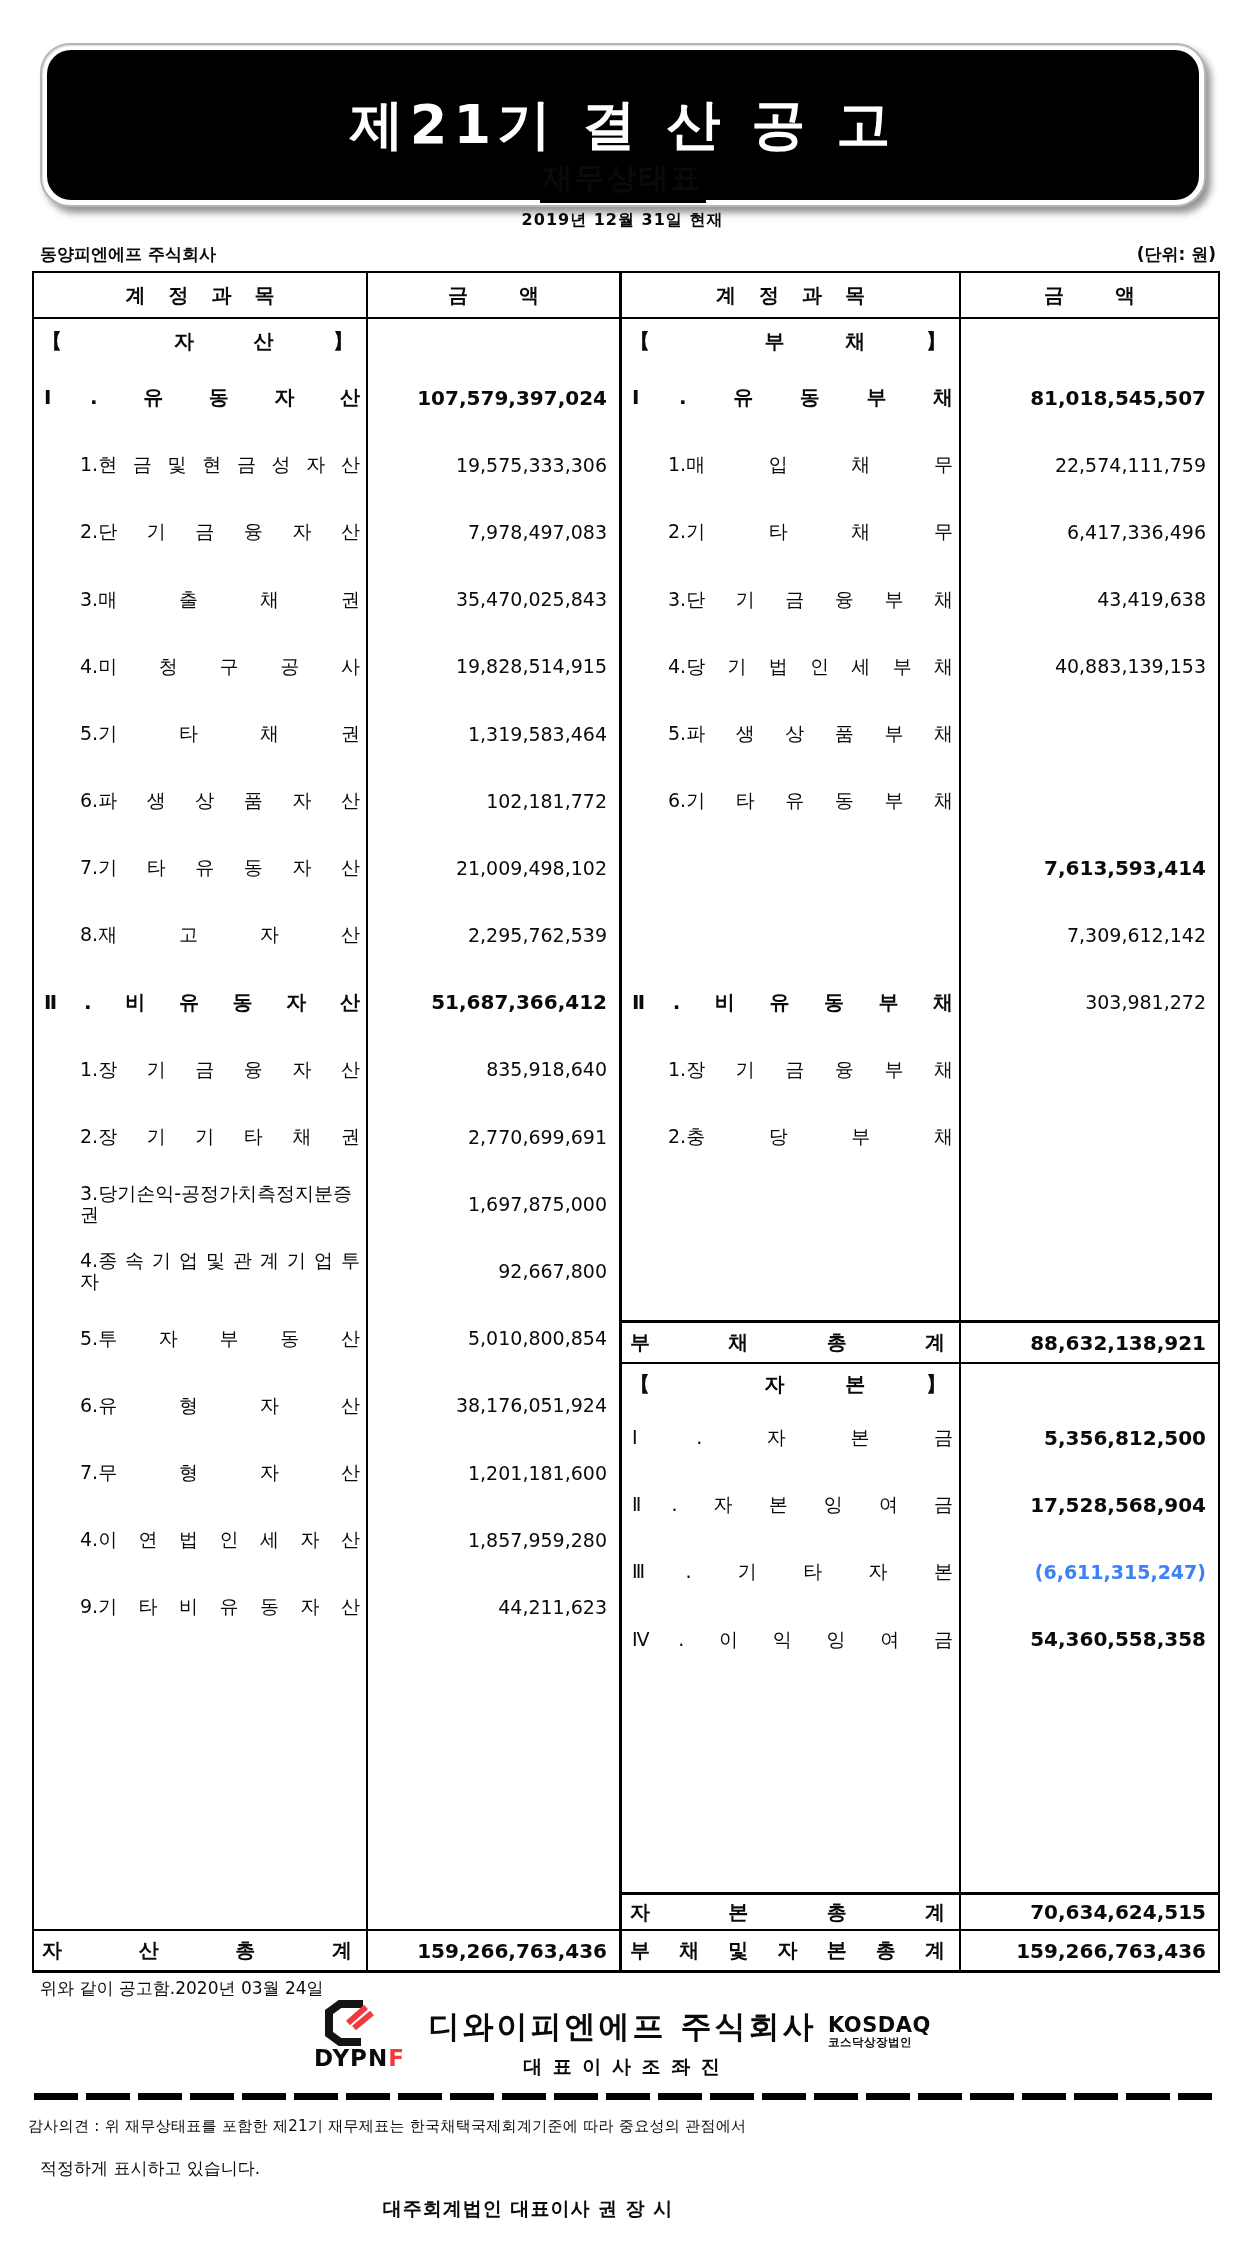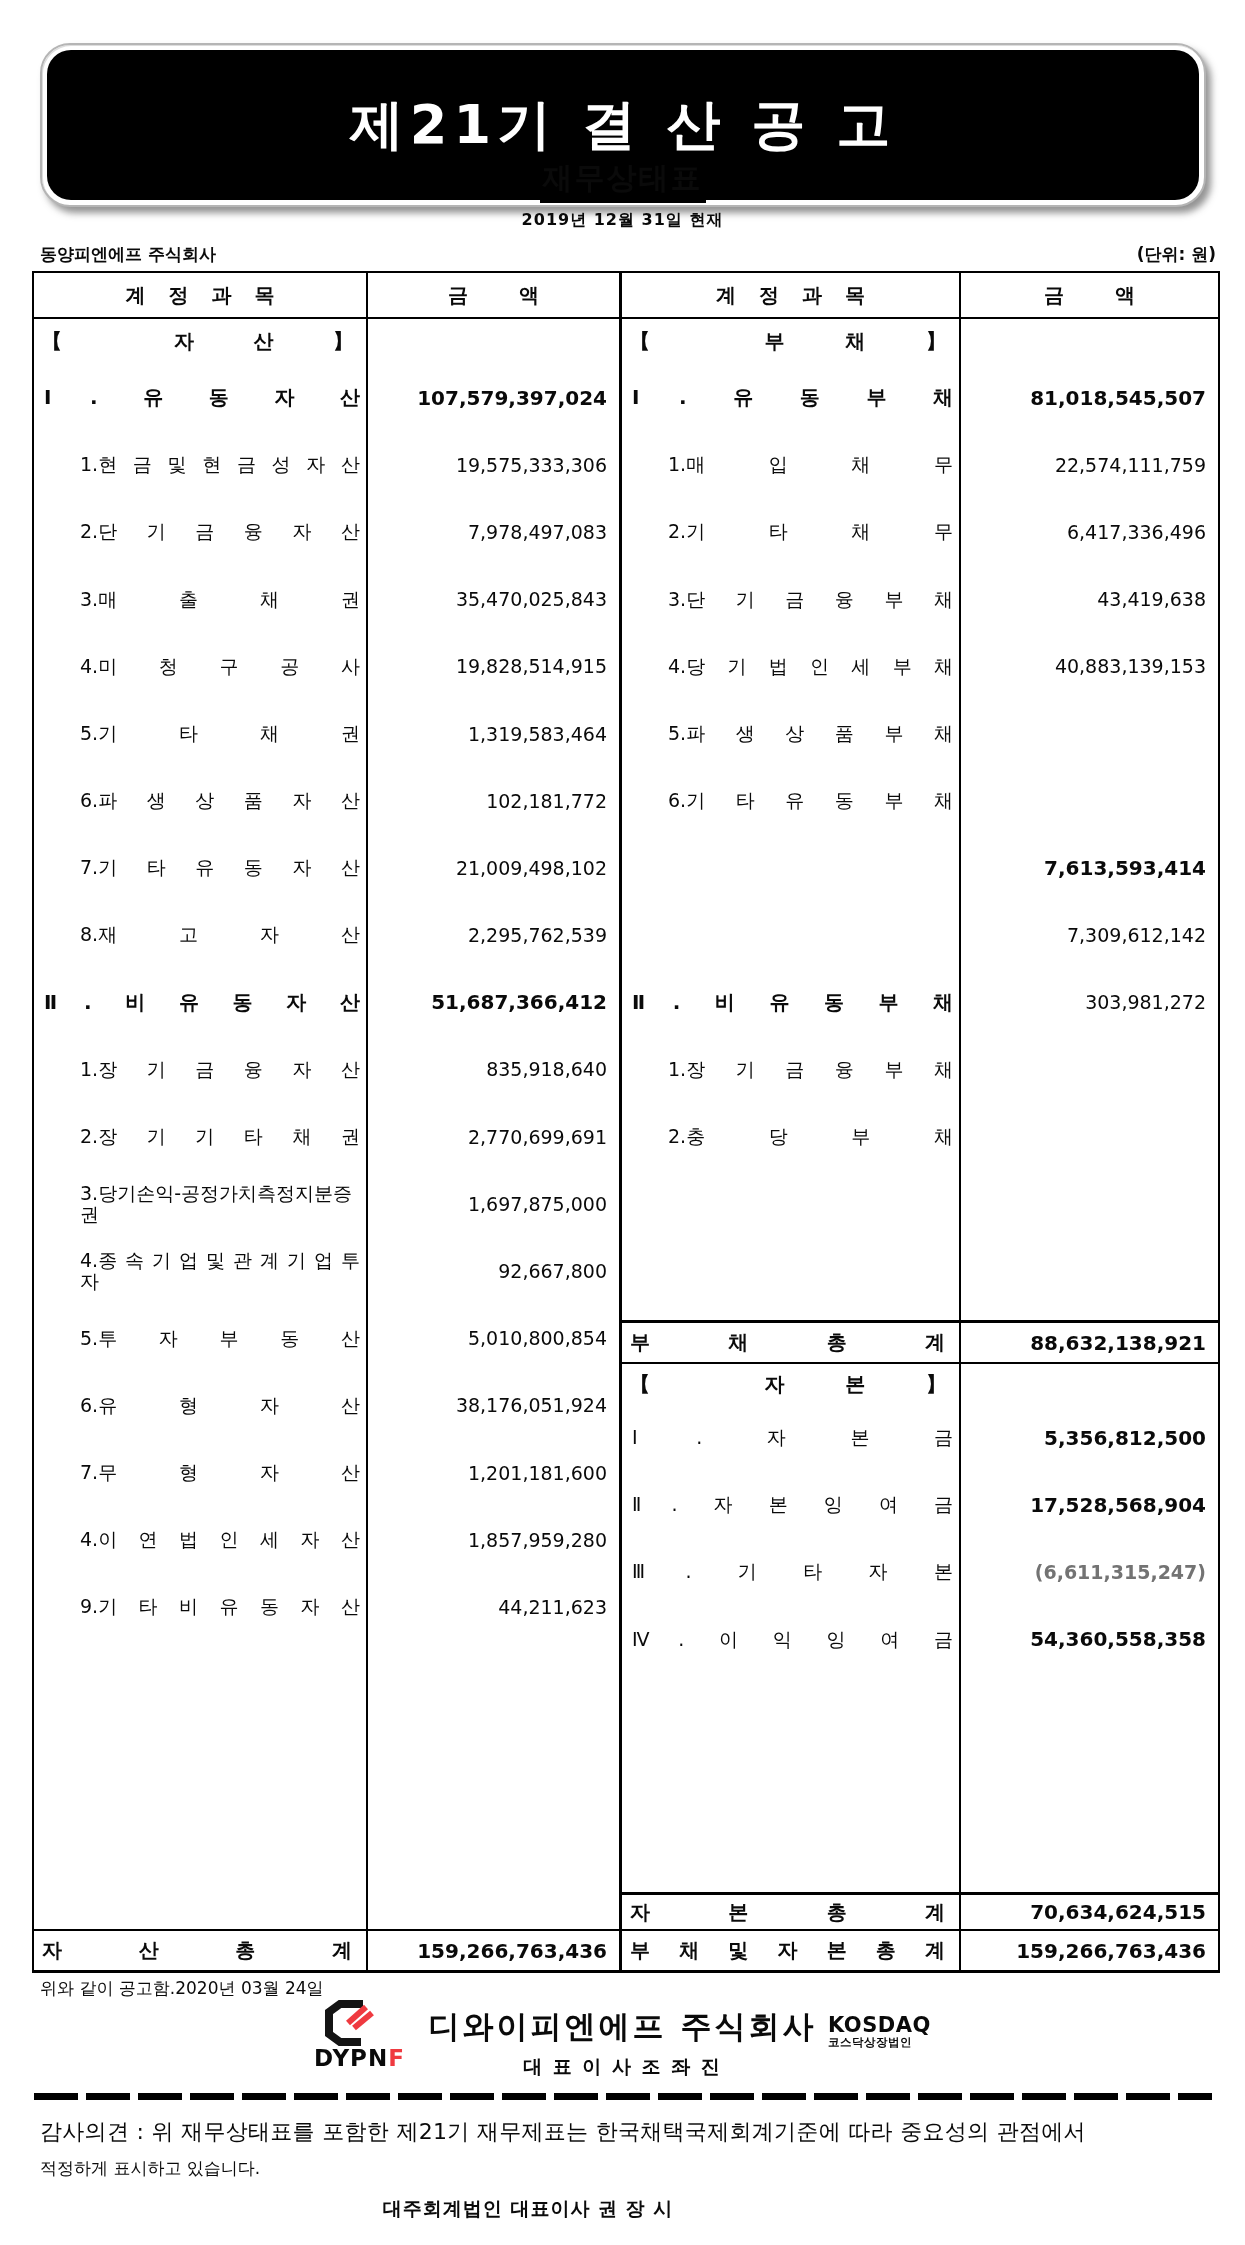--- a/index.html
+++ b/index.html
@@ -41,21 +41,21 @@
   .sp2{height:134.4px;}
   .lbl{width:100%;text-align:justify;text-align-last:justify;font-size:19px;
        padding:0 6px 0 46px;box-sizing:border-box;white-space:normal;line-height:1.12;}
   .lbl.lv1{padding-left:10px;font-weight:bold;font-size:20px;}
   .lbl.lv1r{padding-left:10px;font-weight:normal;}
   .seclbl{width:100%;text-align:justify;text-align-last:justify;font-weight:bold;font-size:20px;
           padding:0 13px 0 8px;box-sizing:border-box;}
   .arow{display:flex;align-items:center;justify-content:flex-end;font-size:19px;
         padding-right:12px;box-sizing:border-box;}
   .arow.b{font-weight:bold;font-size:20px;}
-  .arow.red{color:#737373;font-weight:bold;}
+  .arow.red{color:#3b82f6;font-weight:bold;}
   .trow{display:flex;align-items:center;}
   .trow .spread{width:100%;text-align:justify;text-align-last:justify;font-weight:bold;font-size:20px;
                 padding:0 14px 0 8px;box-sizing:border-box;}
   .tamt{display:flex;align-items:center;justify-content:flex-end;font-weight:bold;font-size:20px;
         padding-right:12px;box-sizing:border-box;}
 
   
   .announce{position:absolute;top:1977px;left:40px;width:1176px;display:flex;
             justify-content:flex-start;font-size:17px;}
   .sig{position:absolute;top:2000px;left:0;width:100%;height:90px;}
@@ -65,21 +65,21 @@
   .logo-text .red{color:#ef3a40;}
   .sig-name{position:absolute;left:0;top:6px;width:100%;text-align:center;
             font-size:31px;font-weight:bold;letter-spacing:3px;}
   .kosdaq{position:absolute;left:828px;top:14px;line-height:1.05;}
   .kosdaq-1{font-size:21px;font-weight:800;letter-spacing:0.5px;}
   .kosdaq-2{font-size:11.5px;font-weight:bold;letter-spacing:0.5px;}
   .ceo{position:absolute;left:0;top:54px;width:100%;text-align:center;
        font-size:19px;font-weight:bold;letter-spacing:2px;}
   .divider{position:absolute;top:2093px;left:34px;width:1178px;height:7px;
            background:repeating-linear-gradient(90deg,#000 0 44px,#fff 44px 52px);}
-  .audit1{position:absolute;top:2117px;left:40px;font-size:22px;letter-spacing:0.3px;}
+  .audit1{position:absolute;top:2117px;left:28px;font-size:15px;letter-spacing:0.3px;}
   .audit2{position:absolute;top:2157px;left:40px;font-size:17px;}
   .auditor{position:absolute;top:2196px;left:0;width:1056px;text-align:center;
            font-size:19px;font-weight:bold;letter-spacing:1px;}
 </style>
 </head>
 <body>
 
 <div class="page">
 
   <div class="banner">

